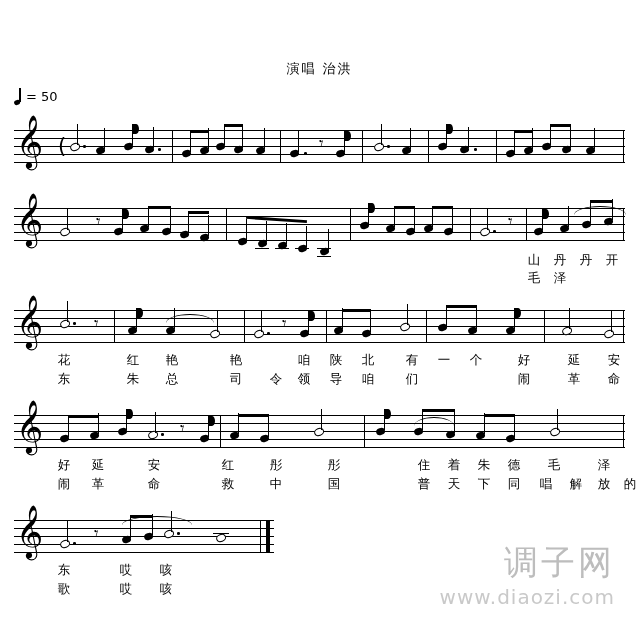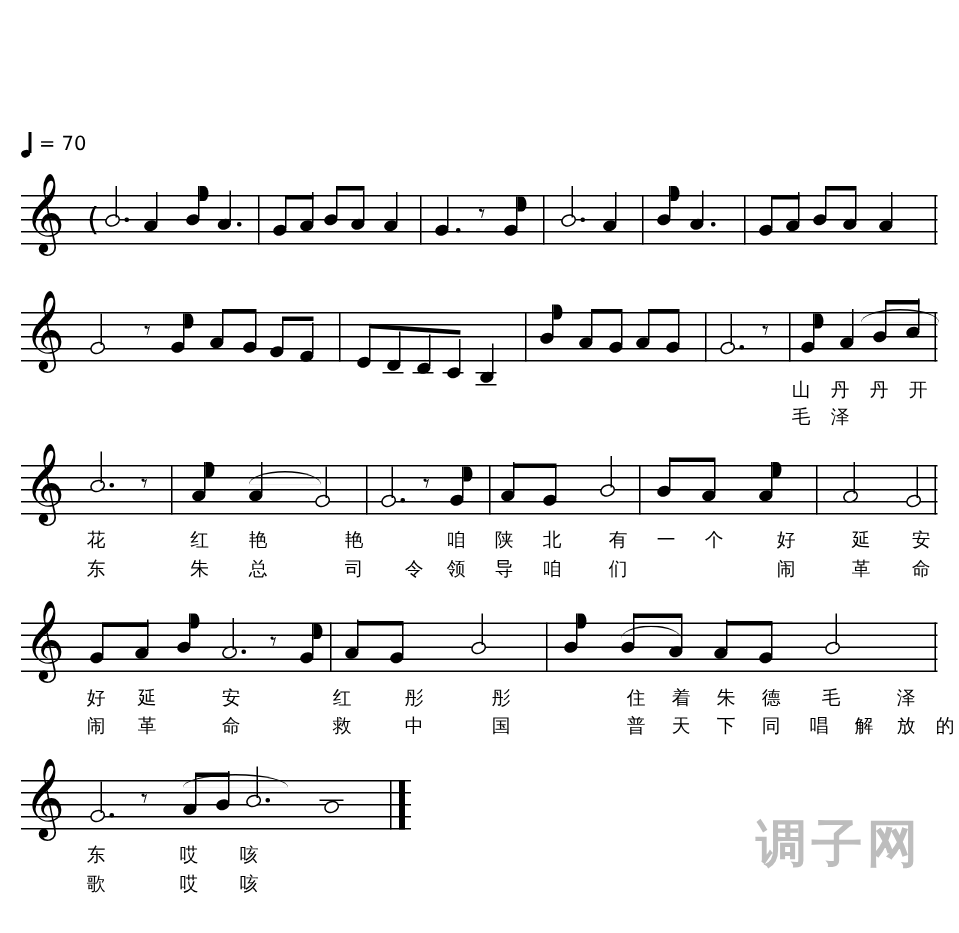--- a/index.html
+++ b/index.html
@@ -211,47 +211,48 @@
     white-space: nowrap;
   }
 
   
   .wm-main {
     position: absolute;
     right: 24px;
     top: 540px;
     font-family: "DejaVu Serif", serif;
     font-size: 34px;
-    font-weight: bold;
+    font-weight: normal;
     color: #bdbdbd;
     letter-spacing: 3px;
   }
   .wm-sub {
     position: absolute;
     right: 24px;
     top: 585px;
     font-family: "DejaVu Sans", sans-serif;
     font-size: 20px;
     color: #c9c9c9;
     letter-spacing: 1px;
   }
 </style>
 </head>
 <body>
 
 <div class="sheet">
 
+  <div class="subtitle">演唱 治洪</div>
 
 
   <div class="tempo">
     <span class="qnote">
       <span class="head"></span>
         <span class="stem"></span>
     </span>
-    <span>= 70</span>
+    <span>= 50</span>
   </div>
 
   <div class="system" style="top:130px;">
     <div class="staff-lines">
       <i></i>
         <i></i>
         <i></i>
         <i></i>
         <i></i>
     </div>
@@ -684,14 +685,15 @@
     <span class="lyric" style="left:112px;">哎</span>
     <span class="lyric" style="left:152px;">咳</span>
   </div>
   <div class="lyric-row" style="top:581px;">
     <span class="lyric" style="left:50px;">歌</span>
     <span class="lyric" style="left:112px;">哎</span>
     <span class="lyric" style="left:152px;">咳</span>
   </div>
 
   <div class="wm-main">调子网</div>
+  <div class="wm-sub">www.diaozi.com</div>
 
 </div>
 
 </body></html>

